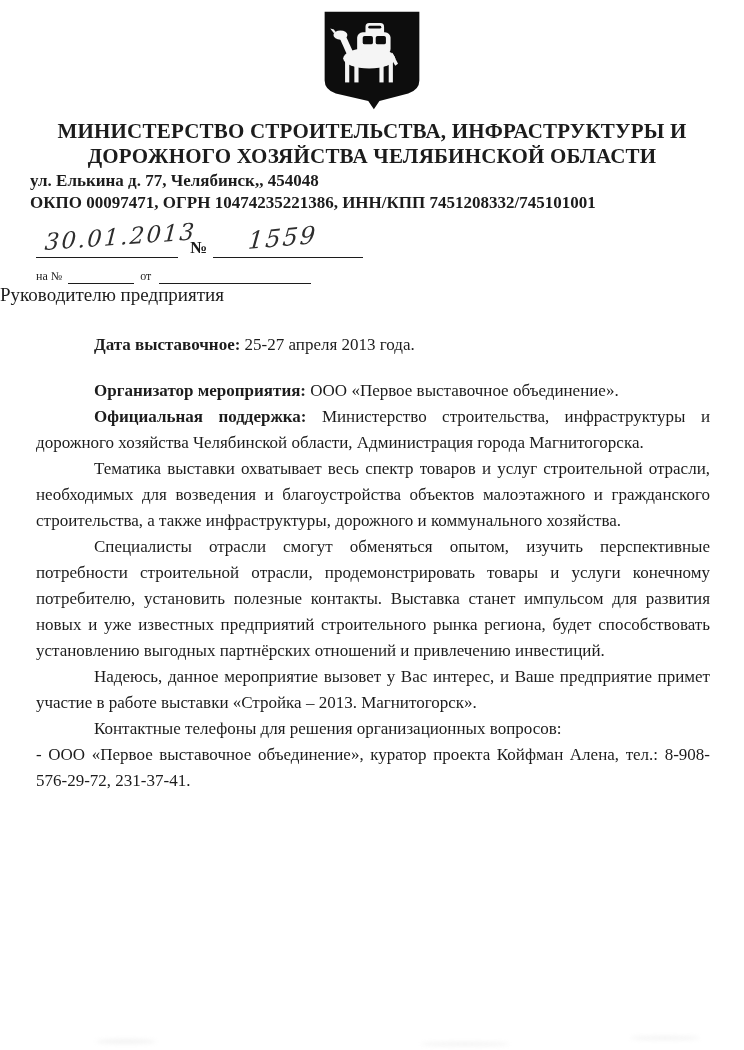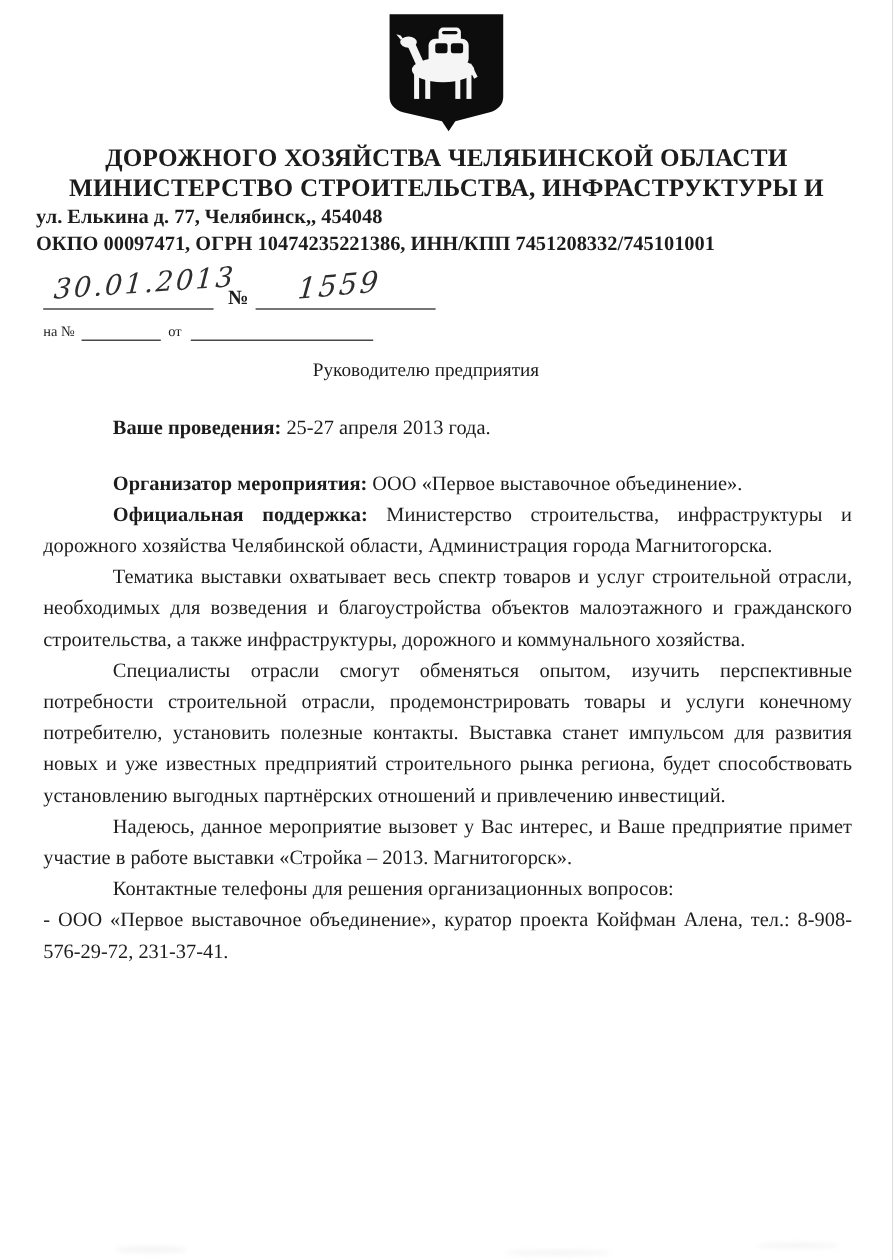--- a/index.html
+++ b/index.html
@@ -33,21 +33,21 @@
   .hand{
     position:absolute;left:8px;bottom:2px;white-space:nowrap;
     font-family:"DejaVu Serif",serif;font-style:italic;
     font-size:23px;color:#2e2e2e;
     transform:rotate(-4deg) skewX(-8deg);transform-origin:left bottom;
     letter-spacing:2px;
   }
   .hand.num{font-size:24px;left:34px;transform:rotate(-5deg) skewX(-10deg);}
   .ref-row2{display:flex;align-items:flex-end;height:26px;font-size:12px;}
   
-  .addressee{text-align:center;margin:16px 34px 0 0;font-size:16px;}
+  .addressee{text-align:left;margin:0 34px 0 0;font-size:19px;}
   .subject{margin:20px 0 0 36px;font-size:13px;line-height:16px;}
   
   .body-text{margin:26px 34px 0 36px;font-size:17px;line-height:26px;}
   .body-text p{margin:0;text-indent:58px;text-align:justify;}
   .body-text p.gap{margin-top:20px;}
   .body-text p.no-indent{text-indent:0;}
   
   .smudge{position:absolute;background:#bdbdbd;opacity:.18;border-radius:50%;filter:blur(2px);}
   .sm1{left:96px;bottom:6px;width:60px;height:5px;}
   .sm2{left:420px;bottom:4px;width:90px;height:4px;}
@@ -76,22 +76,22 @@
     </g>
 
     <g fill="#0d0d0d">
       <rect x="46" y="28" width="11" height="9" rx="2"></rect>
       <rect x="60" y="28" width="11" height="9" rx="2"></rect>
       <rect x="52" y="17" width="14" height="3" rx="1.5"></rect>
     </g>
   </svg>
 
   <div class="org-name">
+    <div>МИНИСТЕРСТВО СТРОИТЕЛЬСТВА, ИНФРАСТРУКТУРЫ И</div>
     <div>ДОРОЖНОГО ХОЗЯЙСТВА ЧЕЛЯБИНСКОЙ ОБЛАСТИ</div>
-    <div>МИНИСТЕРСТВО СТРОИТЕЛЬСТВА, ИНФРАСТРУКТУРЫ И</div>
   </div>
   <div class="org-info">ул. Елькина д. 77, Челябинск,, 454048</div>
   <div class="org-info">ОКПО 00097471, ОГРН 10474235221386, ИНН/КПП 7451208332/745101001</div>
 
   <div class="ref">
     <div class="ref-row1">
       <span class="uline u-date">
         <span class="hand">30.01.2013</span>
       </span>
       <span class="num-sign">№</span>
@@ -104,21 +104,21 @@
       <span class="uline u-small"></span>
       <span>от</span>
       <span class="uline u-from"></span>
     </div>
   </div>
 
   <div class="addressee">Руководителю предприятия</div>
 
 
   <div class="body-text">
-      <p class=""><b>Ваше проведения:</b> 25-27 апреля 2013 года.</p>
+      <p class=""><b>Дата выставочное:</b> 25-27 апреля 2013 года.</p>
       <p class=" gap"><b>Организатор мероприятия:</b> ООО «Первое выставочное объединение».</p>
       <p class=""><b>Официальная поддержка:</b> Министерство строительства, инфраструктуры и дорожного хозяйства Челябинской области, Администрация города Магнитогорска.</p>
       <p class="">Тематика выставки охватывает весь спектр товаров и услуг строительной отрасли,  необходимых для возведения и  благоустройства объектов малоэтажного и гражданского строительства, а также инфраструктуры, дорожного и коммунального хозяйства.</p>
       <p class="">Специалисты отрасли смогут обменяться опытом, изучить перспективные потребности строительной отрасли, продемонстрировать товары и услуги конечному потребителю, установить полезные контакты. Выставка станет импульсом для развития новых и уже известных предприятий строительного рынка региона, будет способствовать установлению выгодных партнёрских отношений и привлечению инвестиций.</p>
       <p class="">Надеюсь, данное мероприятие вызовет у Вас интерес, и Ваше предприятие примет участие в работе выставки «Стройка – 2013. Магнитогорск».</p>
       <p class="">Контактные телефоны для решения организационных вопросов:</p>
       <p class="no-indent">- ООО «Первое выставочное объединение», куратор проекта Койфман Алена, тел.: 8-908-576-29-72, 231-37-41.</p>
     </div>
 
   <div class="smudge sm1"></div>

